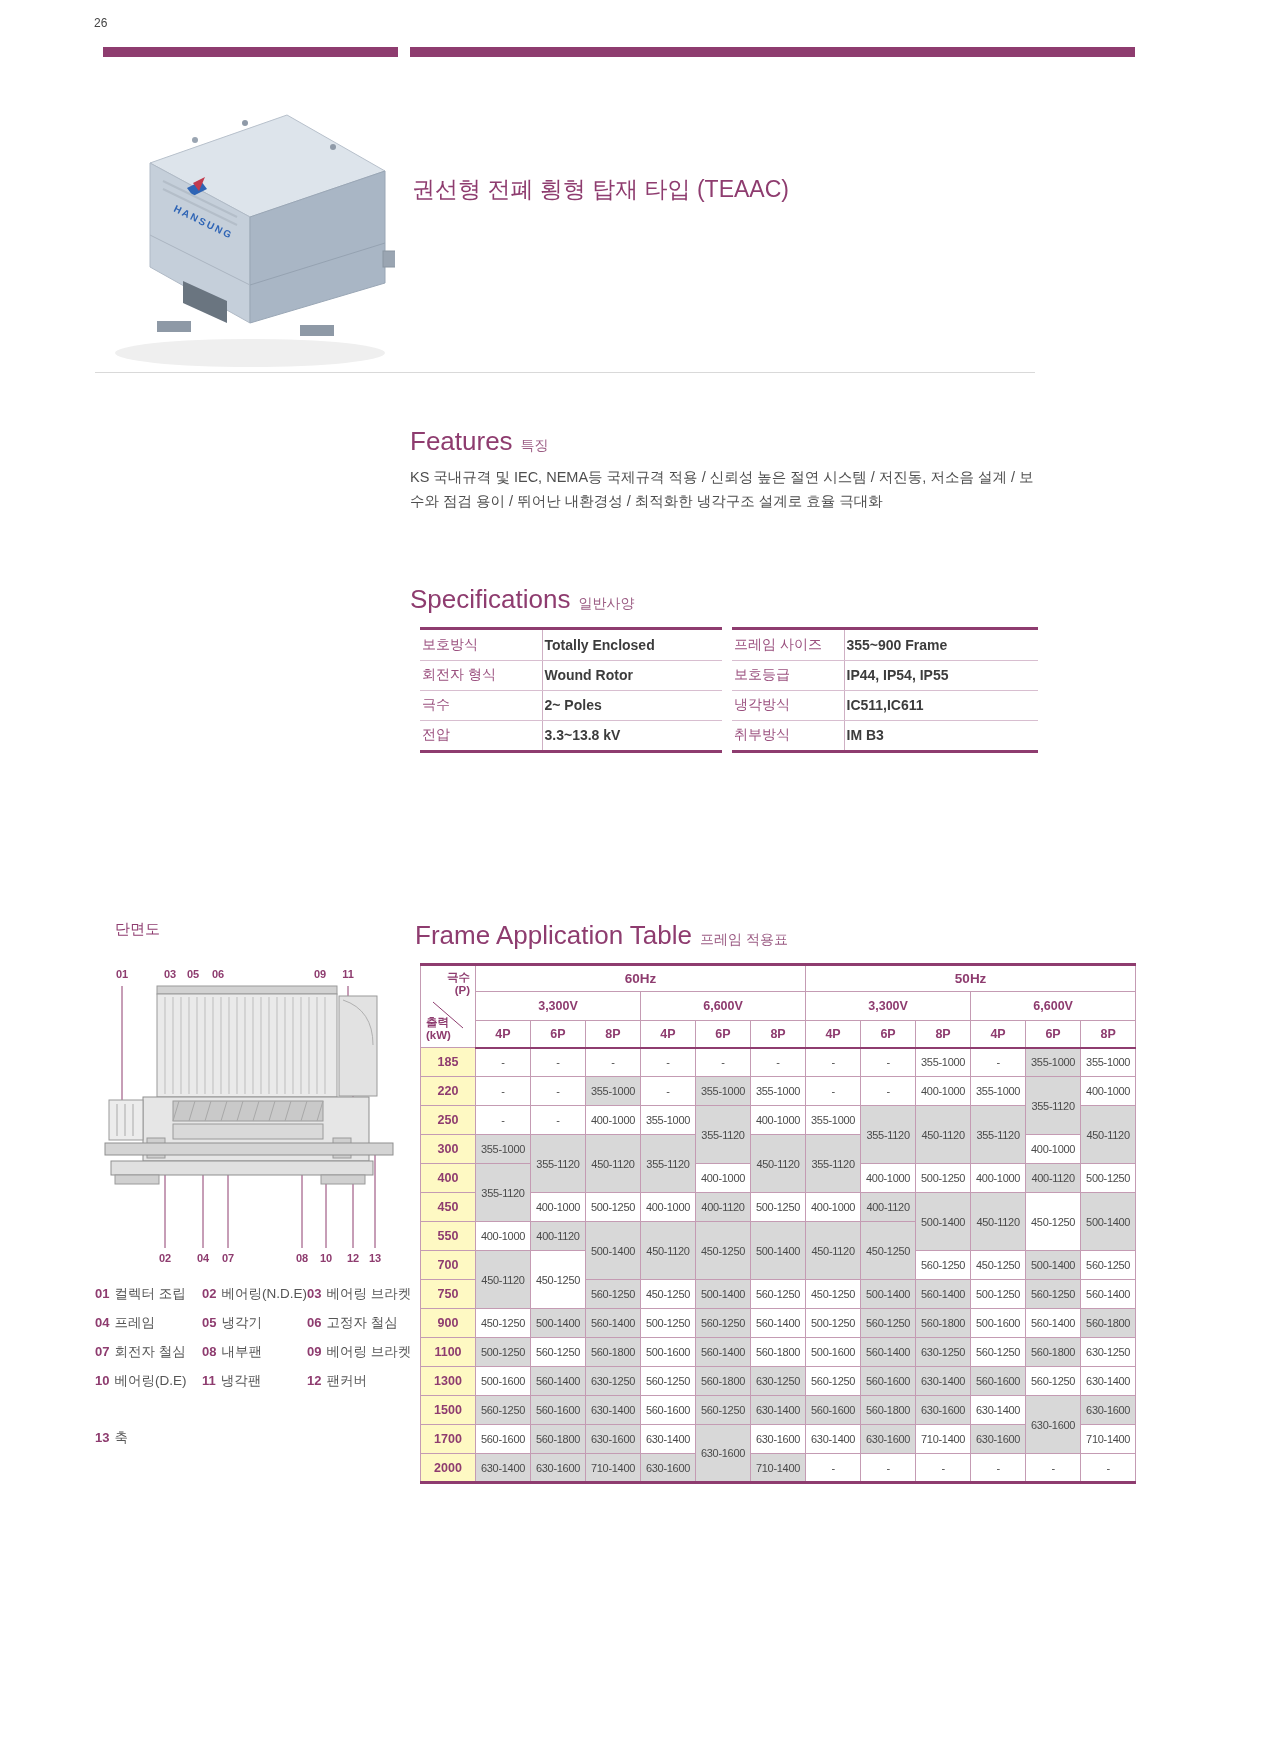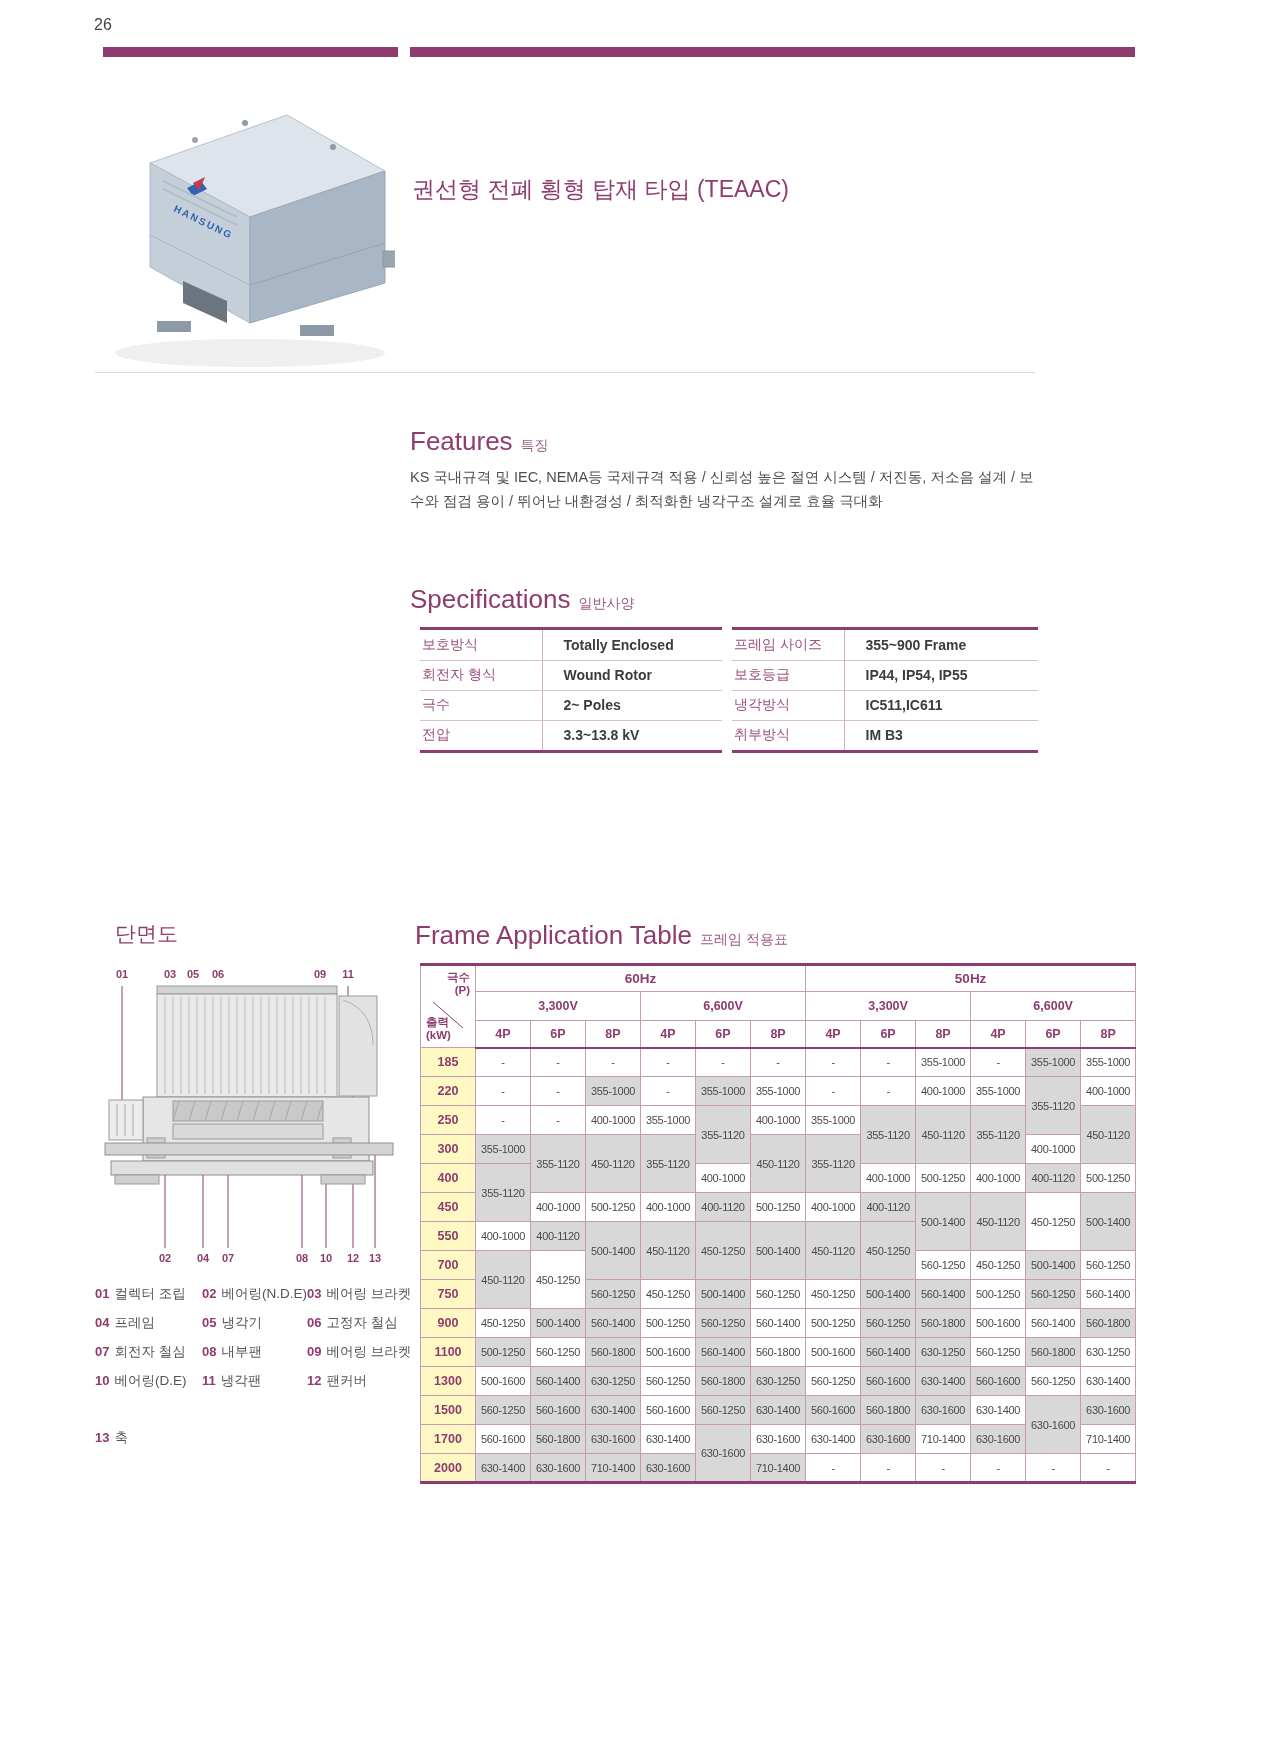--- a/index.html
+++ b/index.html
@@ -4,47 +4,47 @@
 <style>
   * { margin:0; padding:0; box-sizing:border-box; }
   html,body { background:#ffffff; }
   .page {
     position:relative; width:1266px; height:1742px; background:#ffffff;
     font-family:"Liberation Sans", sans-serif; overflow:hidden;
   }
   .abs { position:absolute; }
 
   
-  .pageno { left:94px; top:16px; font-size:16px; color:#444; }
+  .pageno { left:94px; top:16px; font-size:12px; color:#444; }
   .bar { top:47px; height:10px; background:#8e3c6f; }
   .bar1 { left:103px; width:295px; }
   .bar2 { left:410px; width:725px; }
 
   .model-title { left:410px; top:92px; font-size:60px; font-weight:bold; color:#8e3c6f; letter-spacing:-2px; }
   .model-sub { left:412px; top:174px; font-size:23px; color:#8e3c6f; }
 
   .hairline { left:95px; top:372px; width:940px; height:1px; background:#d9d9d9; }
 
   .sec-title { font-size:26px; color:#8e3c6f; font-weight:normal; }
   .sec-title .ko { font-size:14px; margin-left:8px; font-weight:normal; color:#9a5a82; }
   .features-title { left:410px; top:426px; }
   .features-body { left:410px; top:466px; width:632px; font-size:14.5px; line-height:1.65; color:#4e4e4e; }
 
   .specs-title { left:410px; top:584px; }
 
   .spec-table { border-collapse:collapse; table-layout:fixed; }
   .spec-table th, .spec-table td { height:30px; font-size:14px; vertical-align:middle; border-bottom:1px solid #d8bed0;margin-top:44px; }
   .spec-table tr:last-child th, .spec-table tr:last-child td { border-bottom:none; }
   .spec-table th { text-align:left; font-weight:normal; color:#9a4f7e; padding-left:2px; }
-  .spec-table td { font-weight:bold; color:#3c3c3c; padding-left:21px; border-left:1px solid #cfb0c4; }
+  .spec-table td { font-weight:bold; color:#3c3c3c; padding-left:2px; border-left:1px solid #cfb0c4; }
   .spec-wrap { border-top:3px solid #8e3c6f; border-bottom:3px solid #8e3c6f; }
   .spec-left { left:420px; top:627px; width:302px; }
   .spec-right { left:732px; top:627px; width:306px; }
 
-  .danmyeondo { left:115px; top:920px; font-size:21px; color:#8e3c6f; }
+  .danmyeondo { left:115px; top:920px; font-size:15px; color:#8e3c6f; }
   .fat-title { left:415px; top:920px; }
 
   
   .frame-wrap { left:420px; top:963px; width:716px; }
   table.frame { border-collapse:collapse; table-layout:fixed; width:715px;
                 border-top:3px solid #8e3c6f; border-bottom:3px solid #8e3c6f; }
   table.frame th, table.frame td { border:1px solid #c49bb3; text-align:center; vertical-align:middle; padding:0; }
   table.frame thead th { color:#8e3c6f; font-weight:bold; background:#fff; }
   table.frame thead tr.r1 th { height:27px; font-size:13.5px; }
   table.frame thead tr.r2 th { height:29px; font-size:12.5px; }

